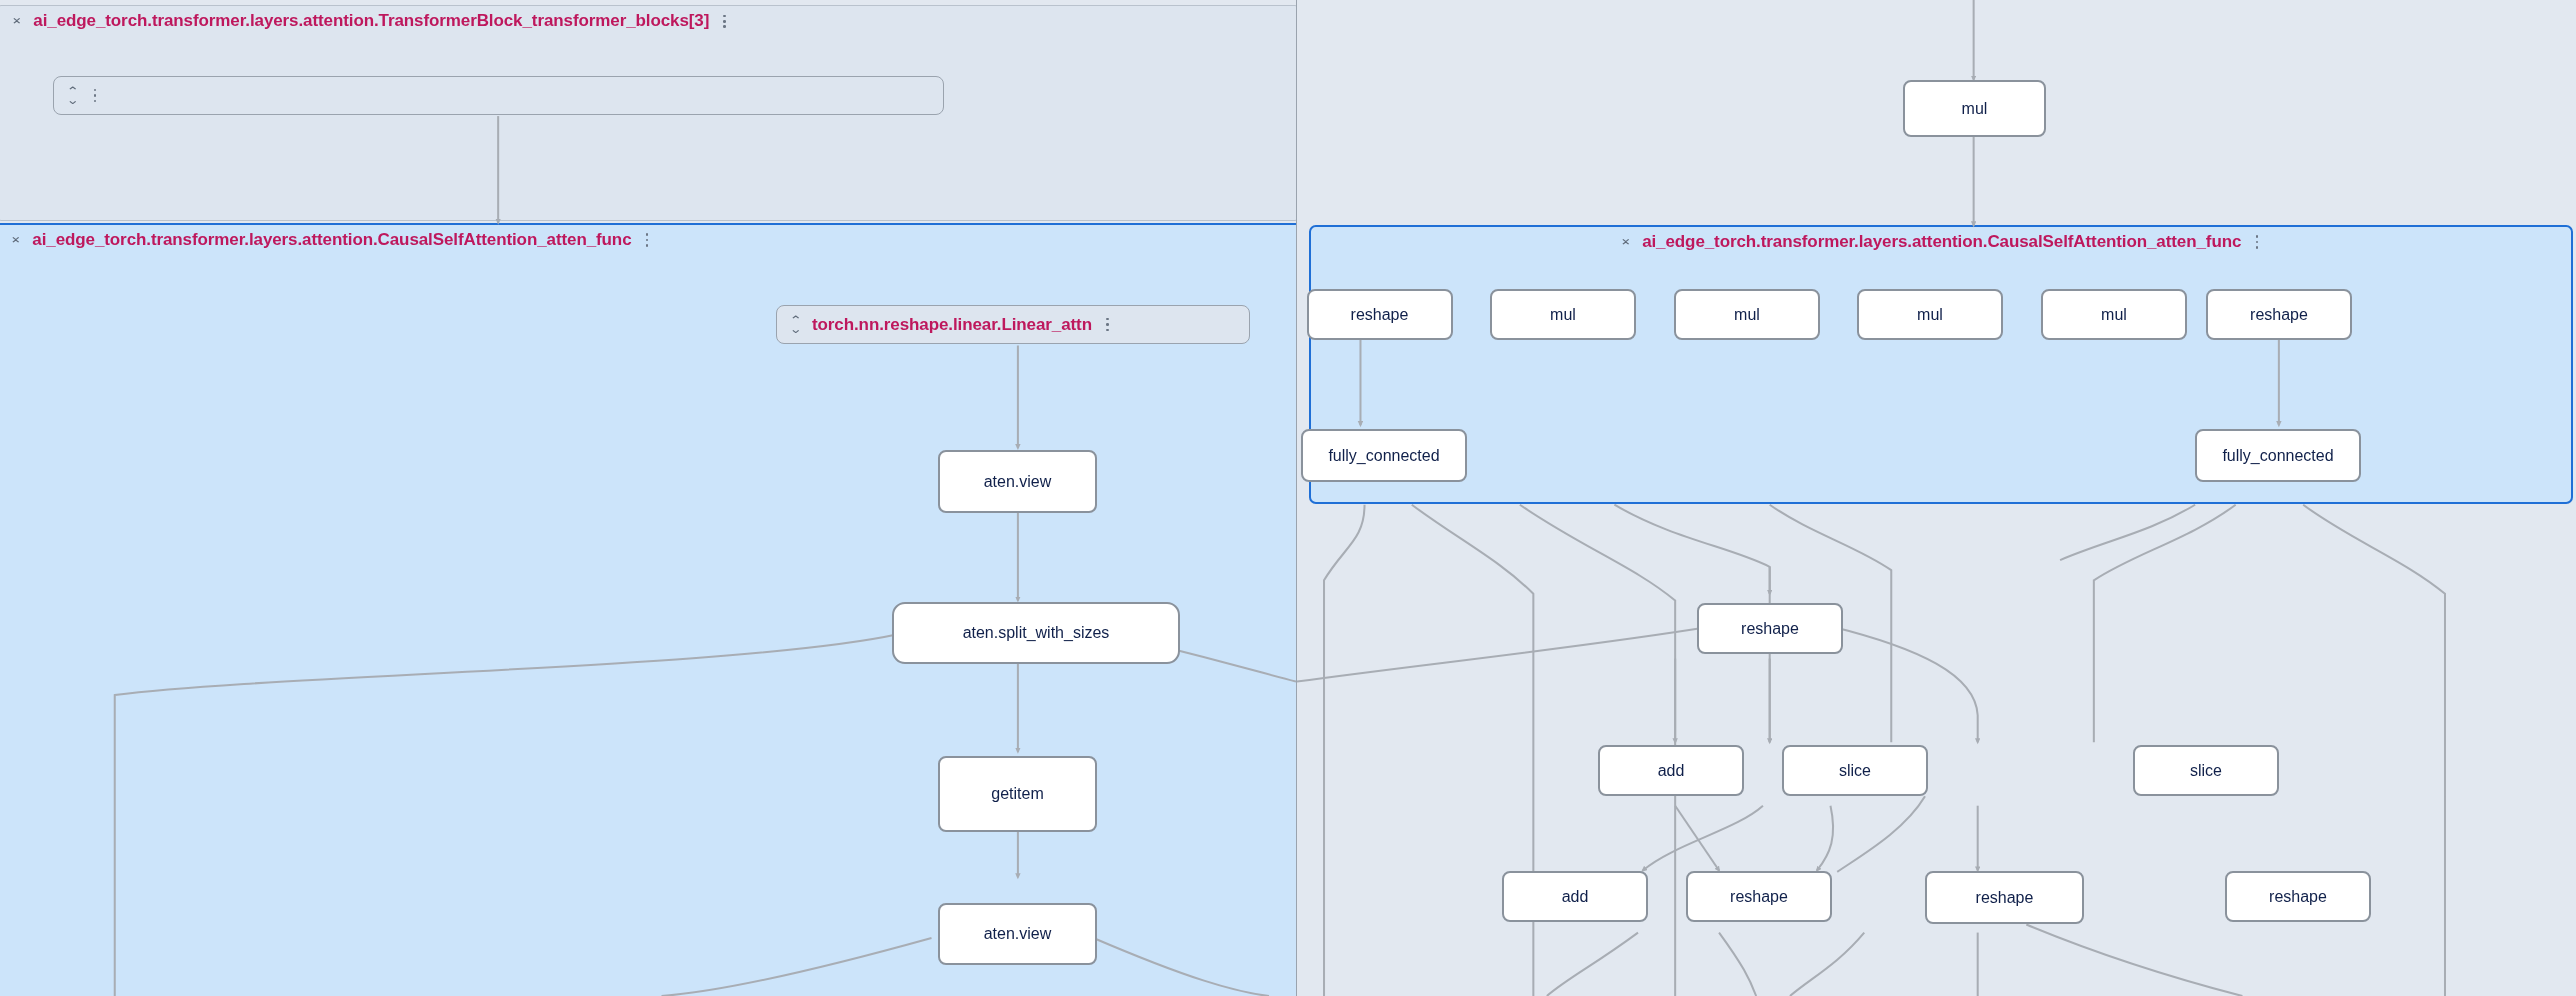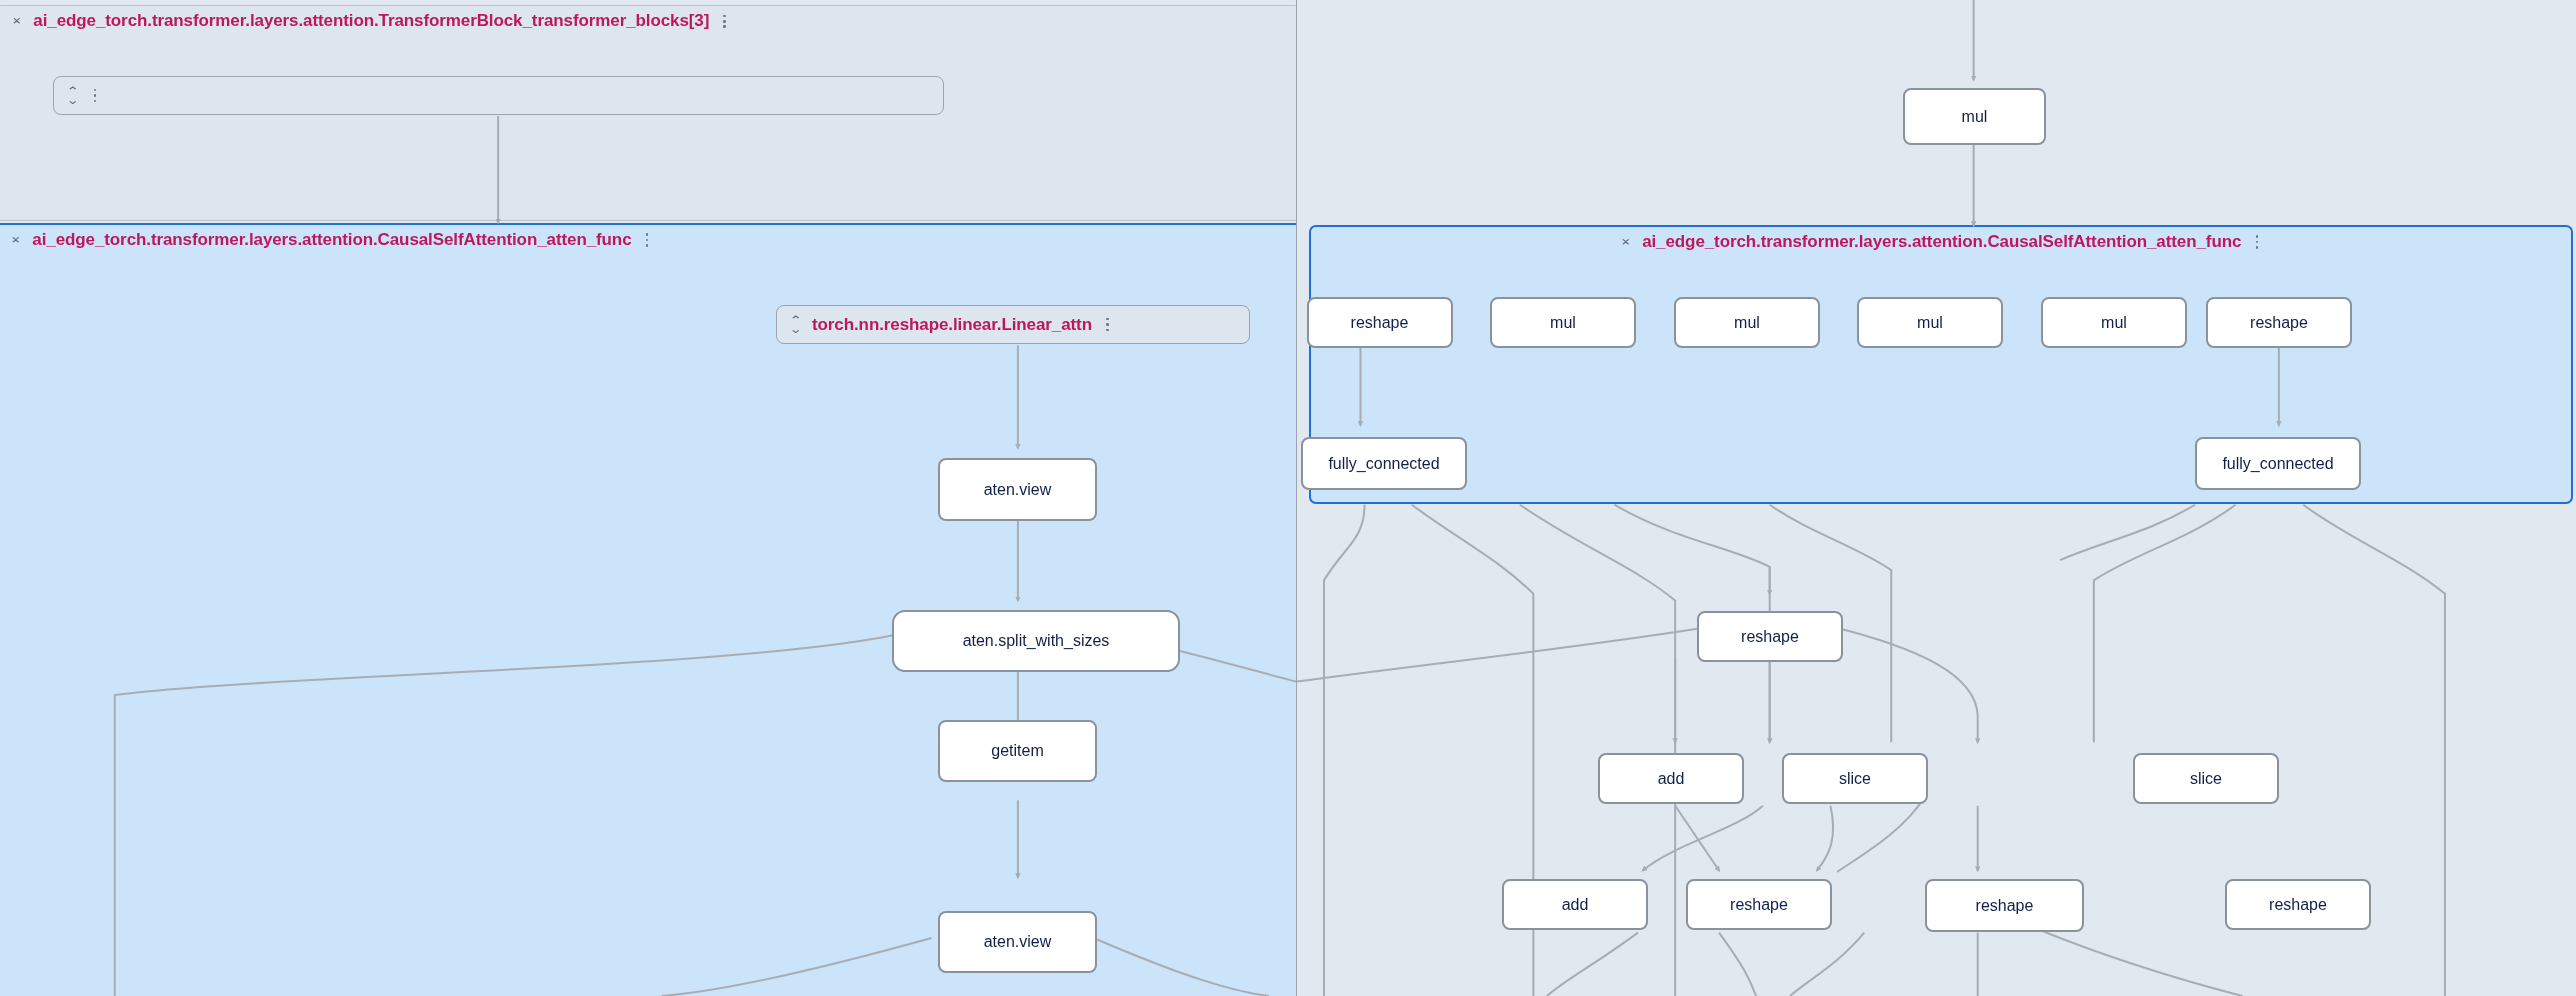--- a/index.html
+++ b/index.html
@@ -134,21 +134,20 @@
     display: flex;
     align-items: center;
     justify-content: center;
     background: #ffffff;
     border: 2px solid #8a929c;
     border-radius: 8px;
     color: #10204a;
     font-size: 16px;
     white-space: nowrap;
     z-index: 20;
-    margin-top: 8px;
   }
 
   
   .edges {
     position: absolute;
     top: 0; left: 0;
     width: 100%;
     height: 100%;
     pointer-events: none;
     z-index: 10;
@@ -242,21 +241,21 @@
           <i></i>
         </span>
     </div>
 
     <div class="node" style="left:938px; top:450px; width:159px; height:63px;">
       <span>aten.view</span>
     </div>
     <div class="node" style="left:892px; top:602px; width:288px; height:62px;border-radius:13px;">
       <span>aten.split_with_sizes</span>
     </div>
-    <div class="node" style="left:938px; top:712px; width:159px; height:62px;">
+    <div class="node" style="left:938px; top:756px; width:159px; height:76px;">
       <span>getitem</span>
     </div>
     <div class="node" style="left:938px; top:903px; width:159px; height:62px;">
       <span>aten.view</span>
     </div>
   </div>
 
   <div class="panel" id="panel-right">
 
     <svg class="edges" viewBox="0 0 1894 1476" preserveAspectRatio="none">

